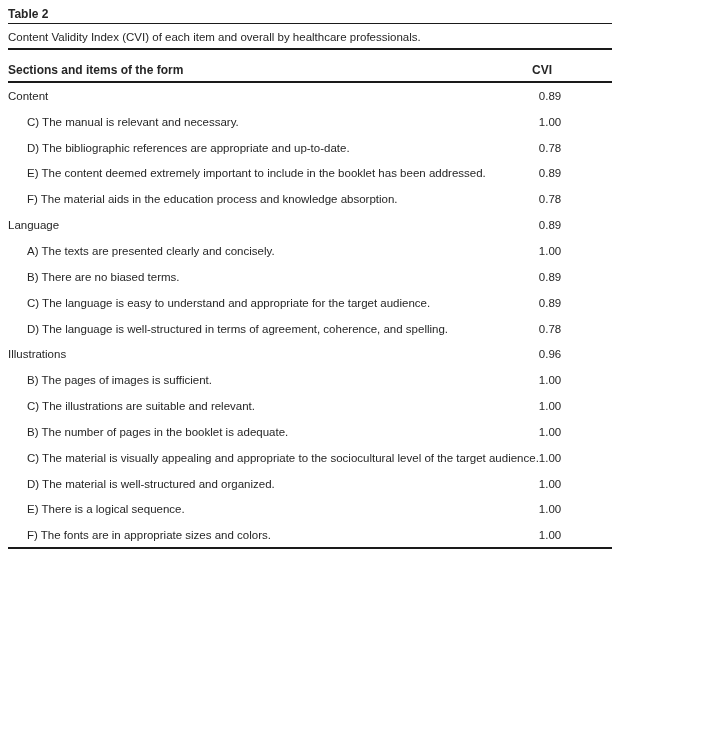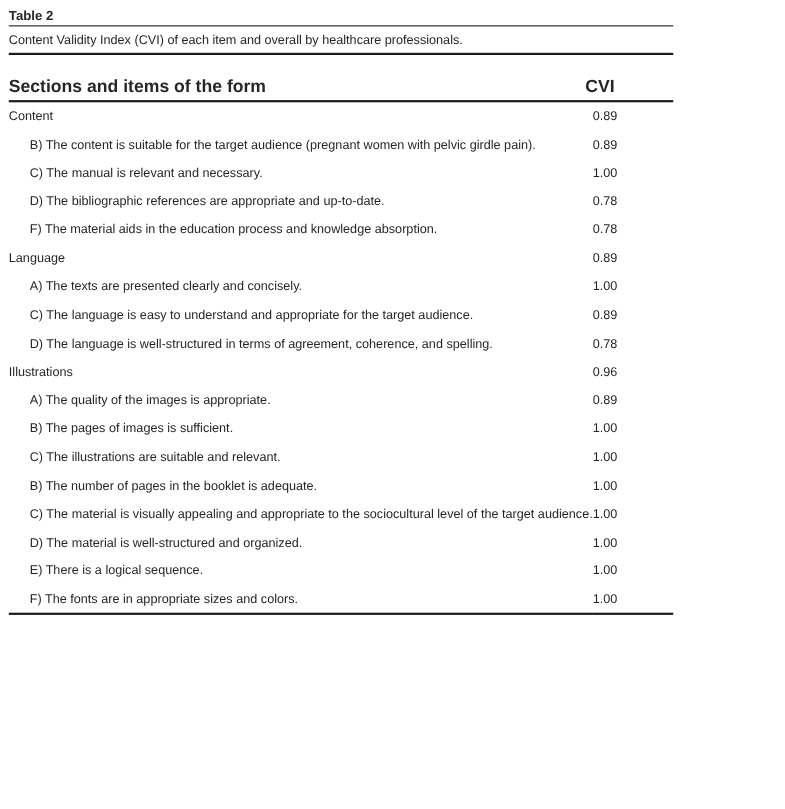--- a/index.html
+++ b/index.html
@@ -29,23 +29,23 @@
   .caption {
     font-size: 11.5px;
     line-height: 13px;
     padding: 7px 0 4px 0;
     border-bottom: 2px solid var(--rule);
   }
   .header-row {
     display: flex;
     align-items: center;
     font-weight: bold;
-    font-size: 16px;
+    font-size: 12px;
     line-height: 14px;
-    padding: 23px 0 4px 0;
+    padding: 13px 0 4px 0;
     border-bottom: 2px solid var(--rule);
   }
   .header-row .col-items { flex: 1; }
   .header-row .col-cvi { width: 80px; }
   table.cvi-table {
     width: 100%;
     border-collapse: collapse;
     border-bottom: 2px solid var(--rule);
   }
   table.cvi-table td {
@@ -71,58 +71,58 @@
     <span class="col-cvi">CVI</span>
   </div>
 
   <table class="cvi-table">
     <tbody>
         <tr>
           <td class="item-cell">Content</td>
           <td class="cvi-cell">0.89</td>
         </tr>
         <tr>
-          <td class="item-cell indent">B) The content is suitable for the target audience (pregnant women with pelvic girdle pain).</td>
-          <td class="cvi-cell">0.89</td>
-        </tr>
-        <tr>
           <td class="item-cell indent">C) The manual is relevant and necessary.</td>
           <td class="cvi-cell">1.00</td>
         </tr>
         <tr>
           <td class="item-cell indent">D) The bibliographic references are appropriate and up-to-date.</td>
           <td class="cvi-cell">0.78</td>
+        </tr>
+        <tr>
+          <td class="item-cell indent">E) The content deemed extremely important to include in the booklet has been addressed.</td>
+          <td class="cvi-cell">0.89</td>
         </tr>
         <tr>
           <td class="item-cell indent">F) The material aids in the education process and knowledge absorption.</td>
           <td class="cvi-cell">0.78</td>
         </tr>
         <tr>
           <td class="item-cell">Language</td>
           <td class="cvi-cell">0.89</td>
         </tr>
         <tr>
           <td class="item-cell indent">A) The texts are presented clearly and concisely.</td>
           <td class="cvi-cell">1.00</td>
         </tr>
         <tr>
+          <td class="item-cell indent">B) There are no biased terms.</td>
+          <td class="cvi-cell">0.89</td>
+        </tr>
+        <tr>
           <td class="item-cell indent">C) The language is easy to understand and appropriate for the target audience.</td>
           <td class="cvi-cell">0.89</td>
         </tr>
         <tr>
           <td class="item-cell indent">D) The language is well-structured in terms of agreement, coherence, and spelling.</td>
           <td class="cvi-cell">0.78</td>
         </tr>
         <tr>
           <td class="item-cell">Illustrations</td>
           <td class="cvi-cell">0.96</td>
-        </tr>
-        <tr>
-          <td class="item-cell indent">A) The quality of the images is appropriate.</td>
-          <td class="cvi-cell">0.89</td>
         </tr>
         <tr>
           <td class="item-cell indent">B) The pages of images is sufficient.</td>
           <td class="cvi-cell">1.00</td>
         </tr>
         <tr>
           <td class="item-cell indent">C) The illustrations are suitable and relevant.</td>
           <td class="cvi-cell">1.00</td>
         </tr>
         <tr>

